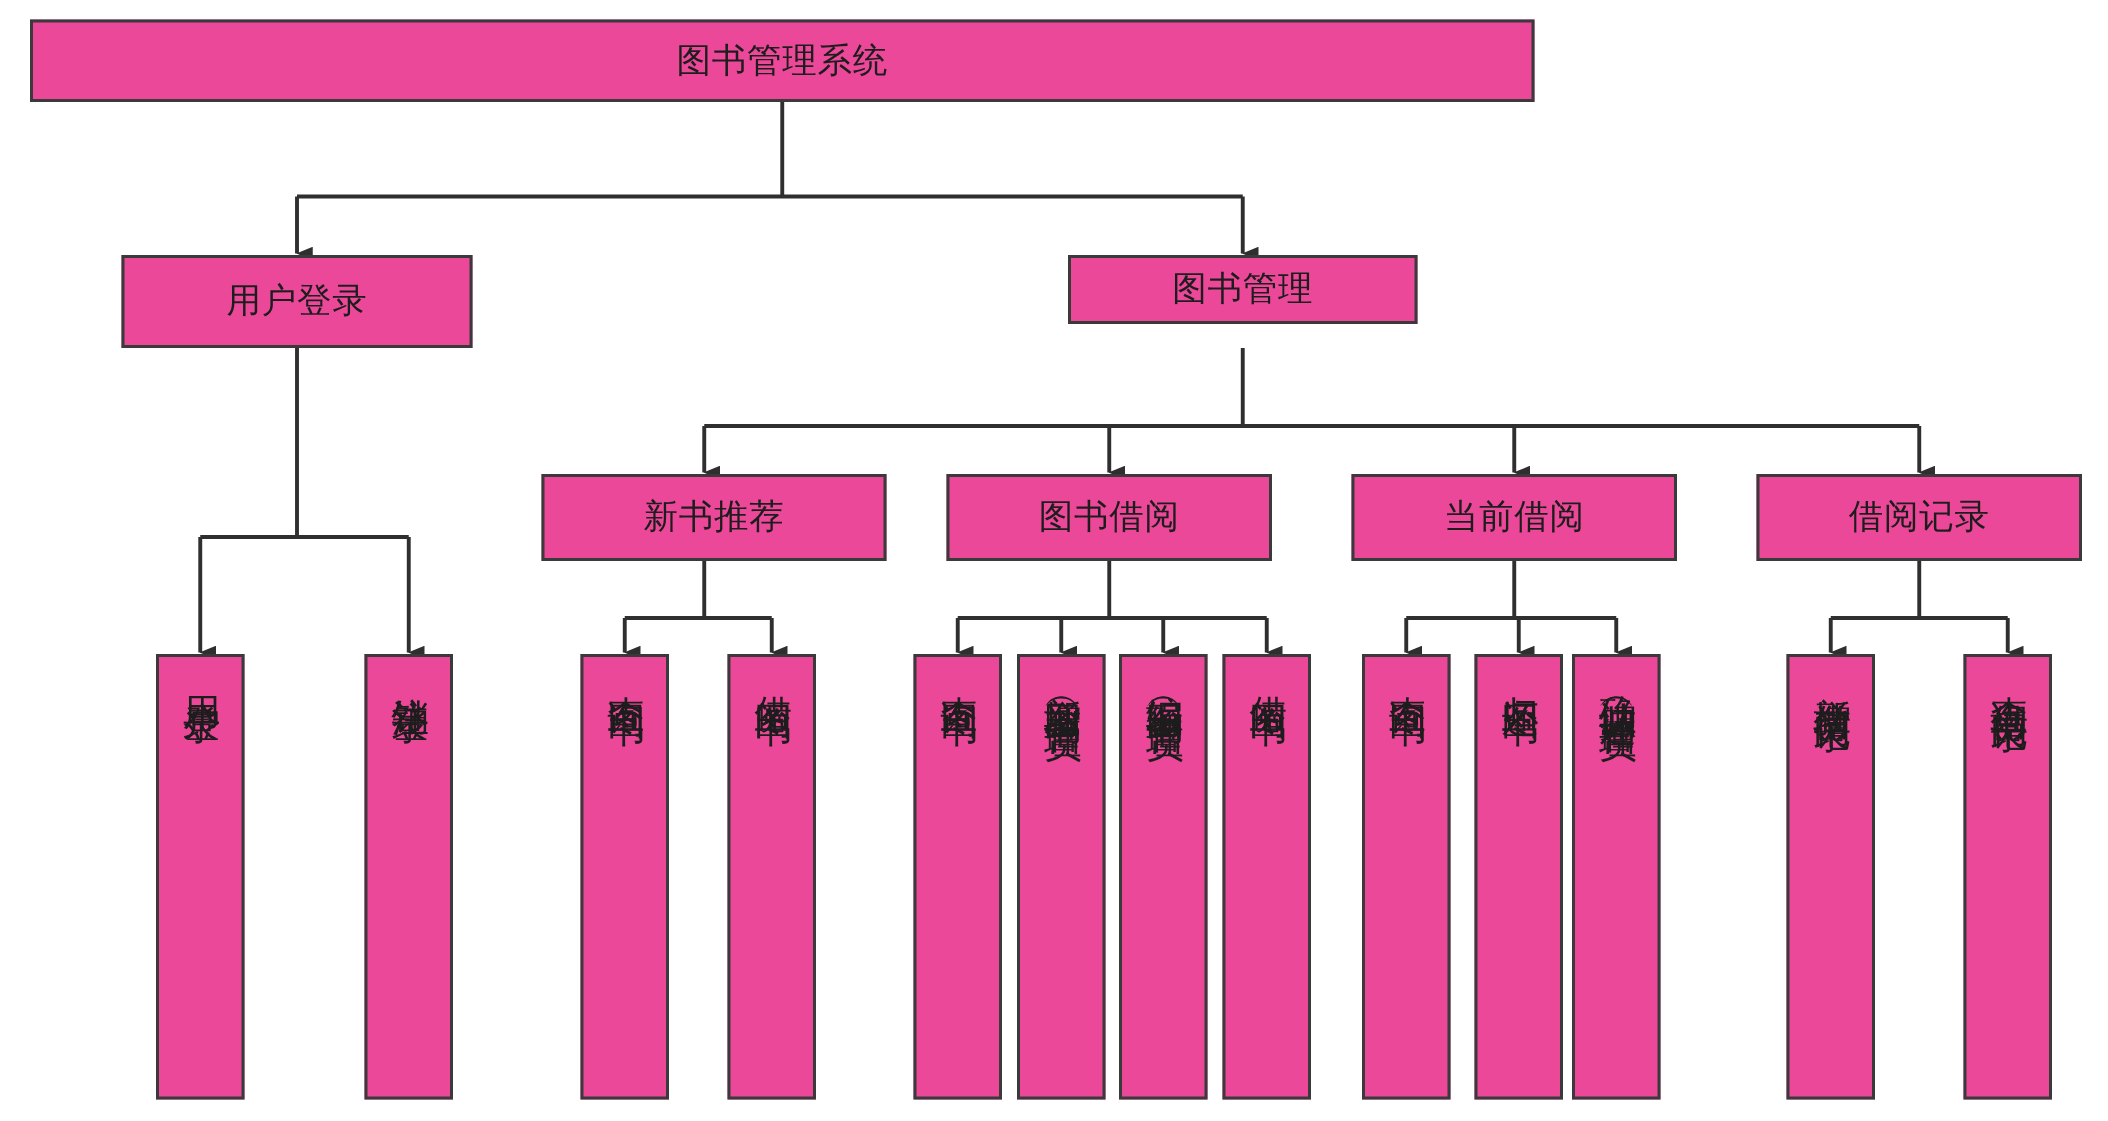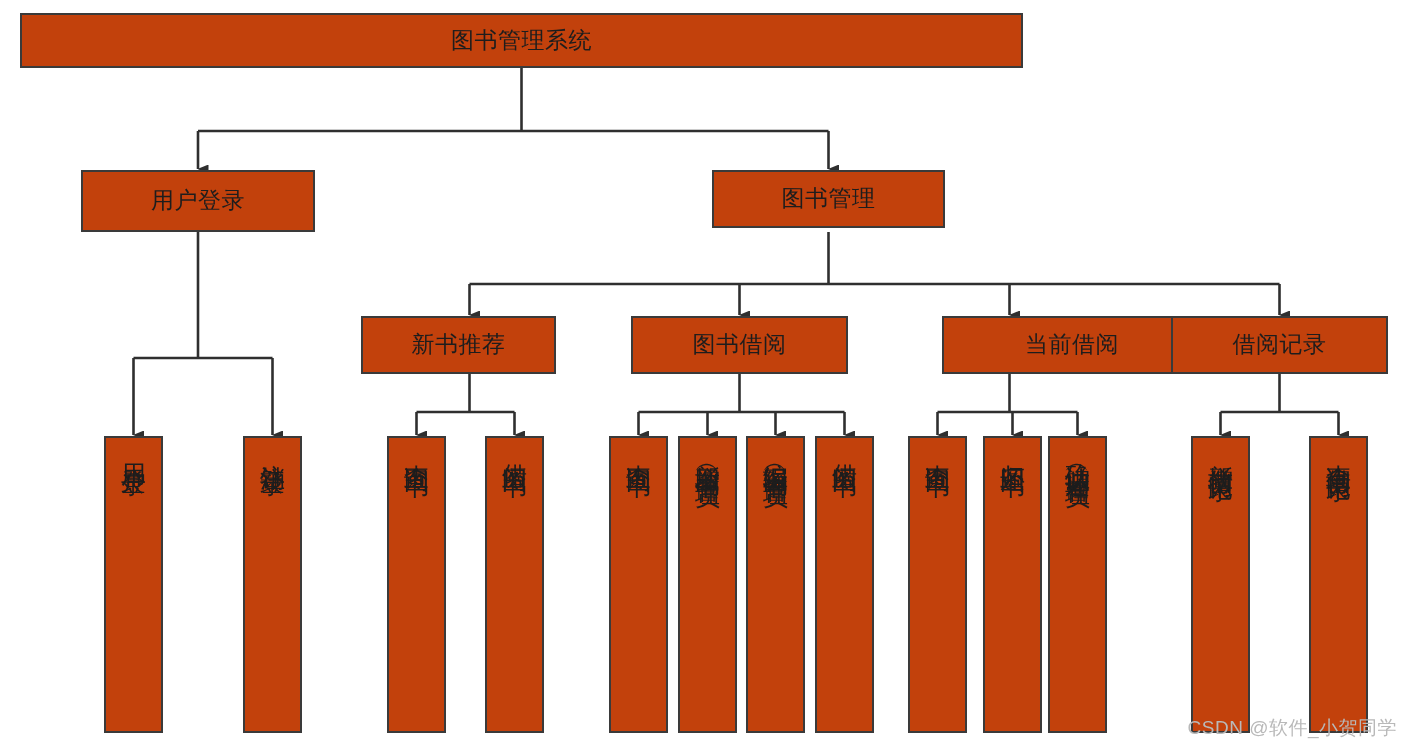--- a/index.html
+++ b/index.html
@@ -21,21 +21,21 @@
     position: absolute;
     left: 0;
     top: 0;
     width: 1405px;
     height: 747px;
     pointer-events: none;
   }
   .node {
     position: absolute;
     box-sizing: border-box;
-    background: #c2410c;
+    background: #ec4899;
     border: 2px solid #3a3a3a;
     display: flex;
     align-items: center;
     justify-content: center;
     overflow: hidden;
   }
   .node-label {
     color: #1d1d1d;
     text-align: center;
     line-height: 1.12;
@@ -115,30 +115,30 @@
       </g>
   </svg>
 
   <div id="node-layer">
       <div class="node horizontal" style="left: 20px; top: 13px; width: 1003px; height: 55px;">
         <div class="node-label">图书管理系统</div>
       </div>
       <div class="node horizontal" style="left: 81px; top: 170px; width: 234px; height: 62px;">
         <div class="node-label">用户登录</div>
       </div>
-      <div class="node horizontal" style="left: 712px; top: 170px; width: 233px; height: 58px;">
+      <div class="node horizontal" style="left: 712px; top: 170px; width: 233px; height: 46px;">
         <div class="node-label">图书管理</div>
       </div>
-      <div class="node horizontal" style="left: 361px; top: 316px; width: 195px; height: 58px;">
+      <div class="node horizontal" style="left: 361px; top: 316px; width: 230px; height: 58px;">
         <div class="node-label">新书推荐</div>
       </div>
       <div class="node horizontal" style="left: 631px; top: 316px; width: 217px; height: 58px; font-family: Liberation Serif, serif;">
         <div class="node-label">图书借阅</div>
       </div>
-      <div class="node horizontal" style="left: 942px; top: 316px; width: 260px; height: 58px;">
+      <div class="node horizontal" style="left: 901px; top: 316px; width: 217px; height: 58px;">
         <div class="node-label">当前借阅</div>
       </div>
       <div class="node horizontal" style="left: 1171px; top: 316px; width: 217px; height: 58px; align-items: center;">
         <div class="node-label">借阅记录</div>
       </div>
       <div class="node vertical" style="left: 104px; top: 436px; width: 59px; height: 297px;">
         <div class="node-label">用户登录</div>
       </div>
       <div class="node vertical" style="left: 243px; top: 436px; width: 59px; height: 297px;">
         <div class="node-label">注销登录</div>
@@ -171,14 +171,13 @@
         <div class="node-label">确认归还（管理员）</div>
       </div>
       <div class="node vertical" style="left: 1191px; top: 436px; width: 59px; height: 297px;">
         <div class="node-label">新增借阅记录</div>
       </div>
       <div class="node vertical" style="left: 1309px; top: 436px; width: 59px; height: 297px;">
         <div class="node-label">查询借阅记录</div>
       </div>
     </div>
 
-  <div class="watermark">CSDN @软件_小贺同学</div>
 </div>
 
 </body></html>

